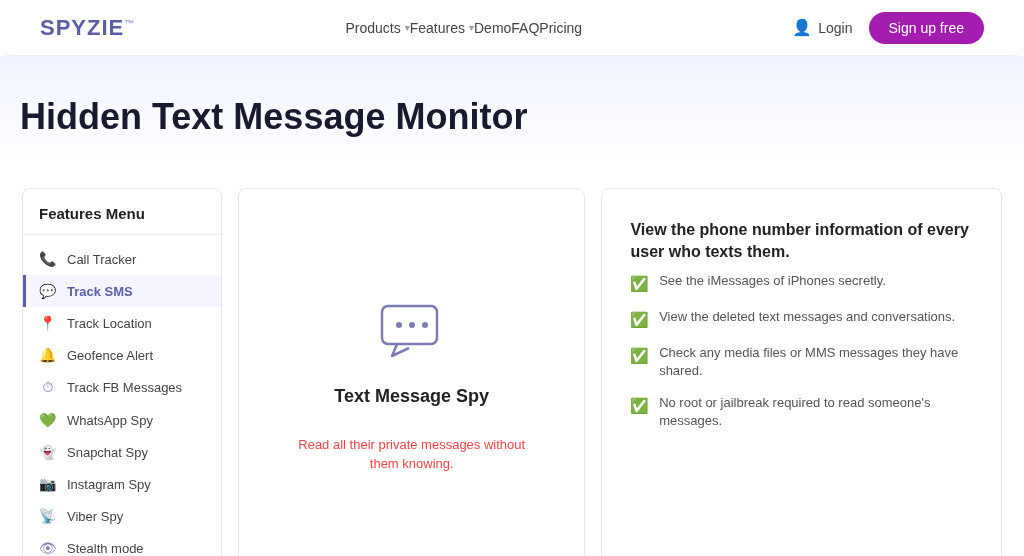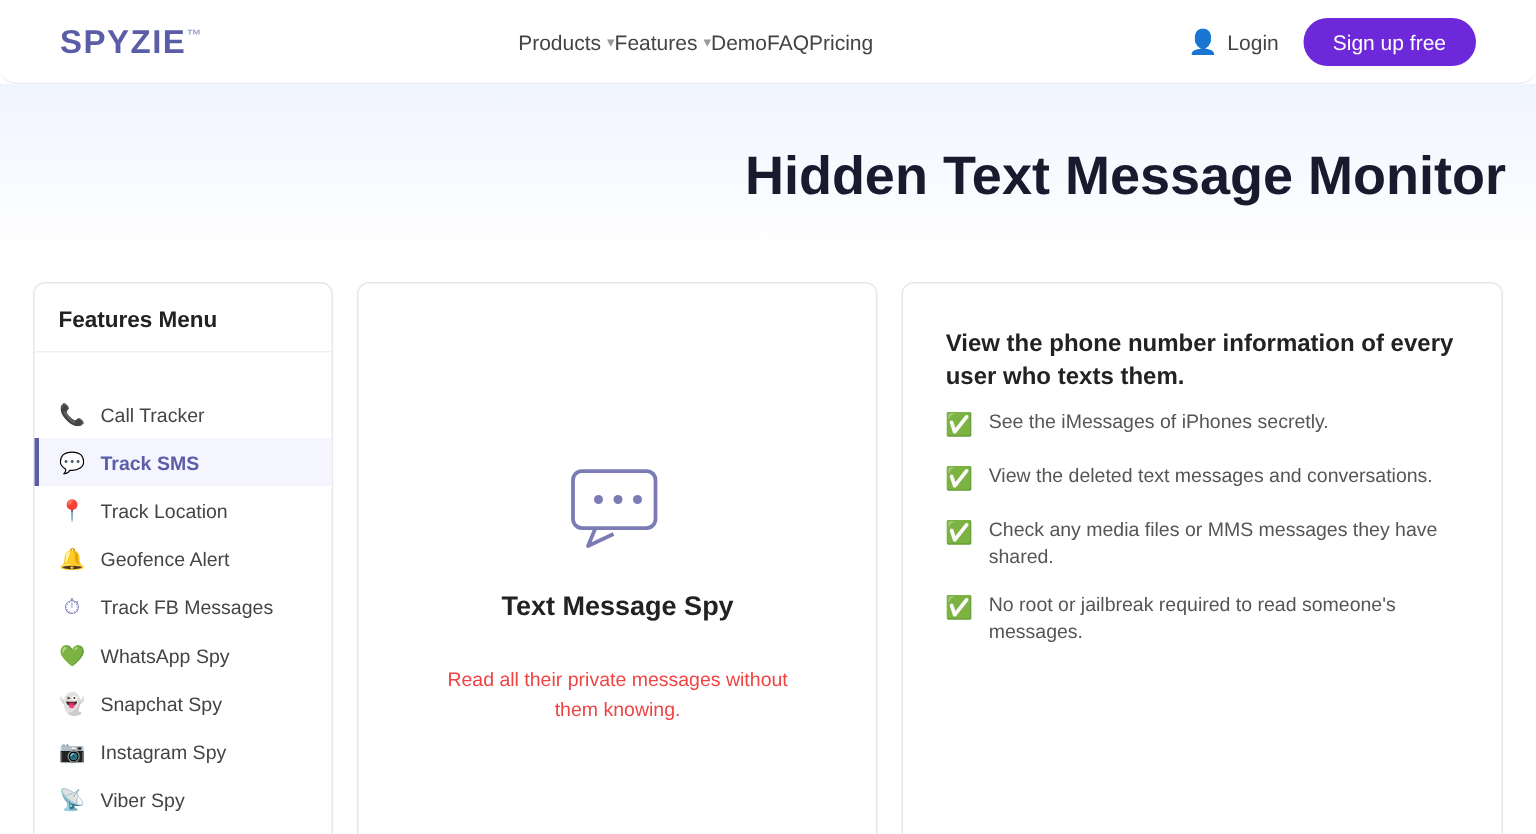--- a/index.html
+++ b/index.html
@@ -17,46 +17,46 @@
     .logo-spy { color: #5b5ea6; }
     .logo-zie { color: #5b5ea6; }
 
     .nav { display: flex; align-items: center; }
     .nav-item { font-size: 14px; color: #444; cursor: pointer; text-decoration: none; display: flex; align-items: center; gap: 4px; }
     .chevron { font-size: 10px; color: #999; }
 
     .nav-right { display: flex; align-items: center; gap: 16px; }
     .login-btn { font-size: 14px; color: #444; cursor: pointer; display: flex; align-items: center; gap: 6px; }
     .signup-btn {
-      background: #6d28d9; color: #fff; border: none; border-radius: 20px;
+      background: #a21caf; color: #fff; border: none; border-radius: 20px;
       padding: 8px 20px; font-size: 14px; cursor: pointer; font-weight: 500;
     }
 
     
     .hero {
       background: linear-gradient(180deg, #f0f4ff 0%, #fff 100%);
-      text-align: right; padding: 40px 20px 30px;
+      text-align: left; padding: 40px 20px 30px;
     }
     .hero h1 { font-size: 36px; font-weight: 800; color: #1a1a2e; }
 
     
     .content {
       display: flex; gap: 0; padding: 20px 20px;
       max-width: 1020px; margin: 0 auto;
     }
 
     
     .sidebar {
       width: 200px; min-width: 200px; background: #fff;
       border: 1px solid #e8e8e8; border-radius: 8px;
       padding: 16px 0; margin-right: 16px;
     }
     .sidebar-title {
       font-size: 15px; font-weight: 700; color: #222;
-      padding: 0 16px 12px; border-bottom: 1px solid #f0f0f0; margin-bottom: 25px;
+      padding: 0 16px 12px; border-bottom: 1px solid #f0f0f0; margin-bottom: 8px;
     }
     .sidebar-item {
       display: flex; align-items: center; gap: 10px;
       padding: 8px 16px; font-size: 13px; color: #444;
       cursor: pointer; position: relative;
     }
     .sidebar-item.active {
       color: #5b5ea6; font-weight: 600;
       border-left: 3px solid #5b5ea6; padding-left: 13px;
       background: #f5f5ff;

